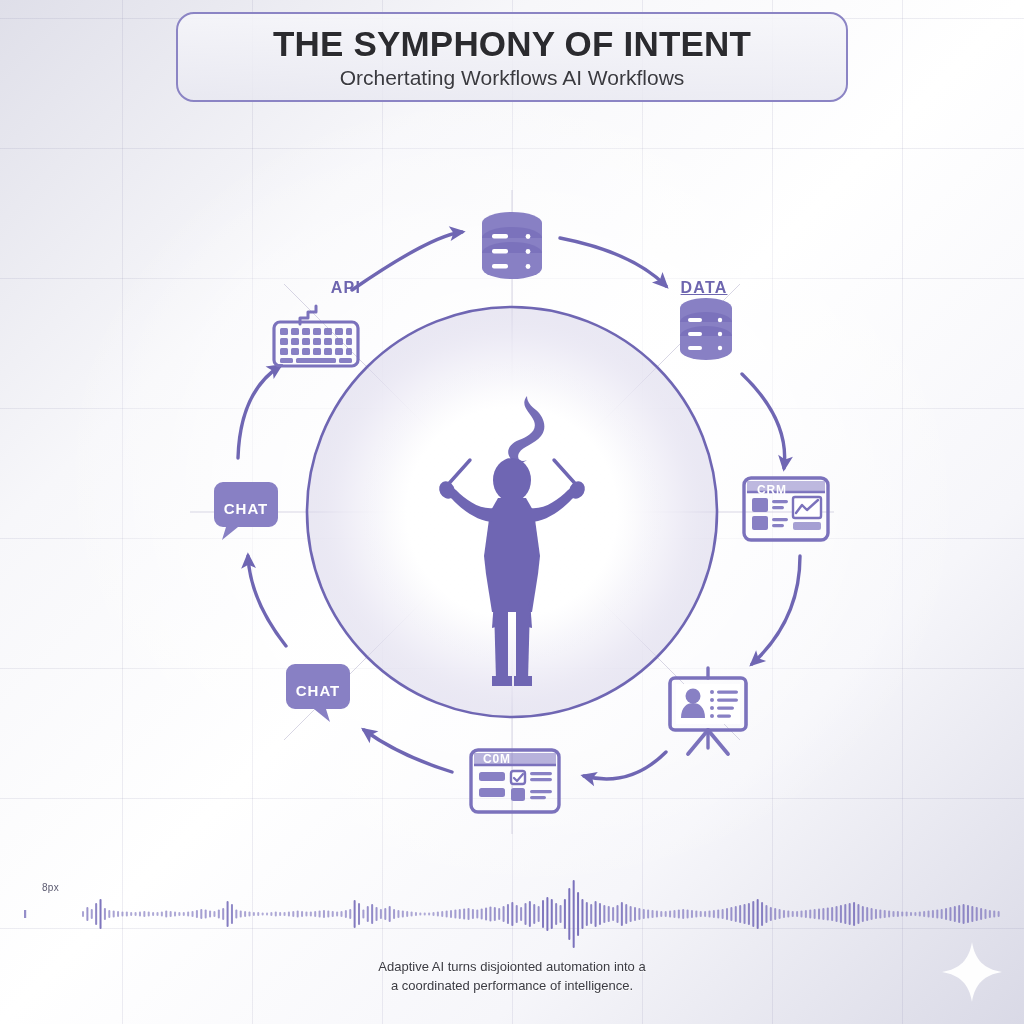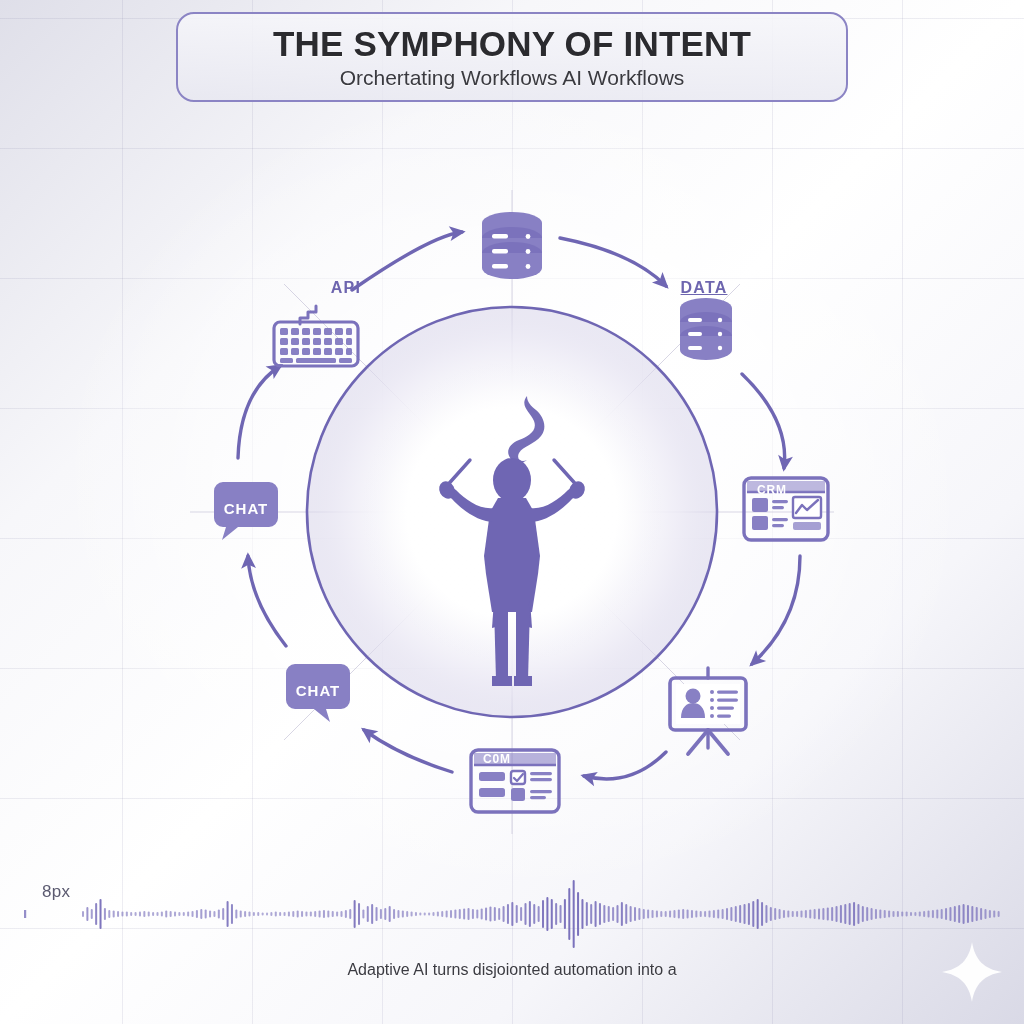--- a/index.html
+++ b/index.html
@@ -57,28 +57,28 @@
   .node-label {
     position:absolute; left:50%; transform:translateX(-50%);
     font-size:16px; font-weight:bold; letter-spacing:1.2px;
     color:#6d65af; white-space:nowrap;
   }
 
   
   #wave-wrap { position:absolute; left:0; top:856px; width:1024px; height:92px; }
   #wave-label {
     position:absolute; left:42px; top:26px;
-    font-size:17px; color:#5b5a70; letter-spacing:0.3px;
+    font-size:10px; color:#5b5a70; letter-spacing:0.3px;
   }
 
   
   #caption {
     position:absolute; left:0; top:958px; width:1024px;
     text-align:center; line-height:1.45;
-    font-size:16px; color:#3b3b42;
+    font-size:13px; color:#3b3b42;
     text-shadow:0 1px 1px rgba(255,255,255,0.85);
   }
   #caption div { white-space:nowrap; }
 
   #sparkle { position:absolute; right:20px; bottom:20px; width:64px; height:64px; }
 </style>
 </head>
 <body>
 
 <div id="stage">
@@ -521,18 +521,19 @@
 
   <div class="node-label" style="left:322px; top:279px;margin-left:24px;">API</div>
   <div class="node-label" style="left:704px; top:279px;text-decoration:underline;">DATA</div>
 
   <div id="wave-wrap">
     <div id="wave-label">8px</div>
   </div>
 
   <div id="caption">
     <div>Adaptive AI turns disjoionted automation into a</div>
+    <div>a coordinated performance of intelligence.</div>
   </div>
 
   <svg id="sparkle" viewBox="0 0 64 64">
     <path d="M32 2 C 35 20 44 29 62 32 C 44 35 35 44 32 62 C 29 44 20 35 2 32 C 20 29 29 20 32 2 Z" fill="#ffffff" opacity="0.95"></path>
   </svg>
 </div>
 
 </body></html>

